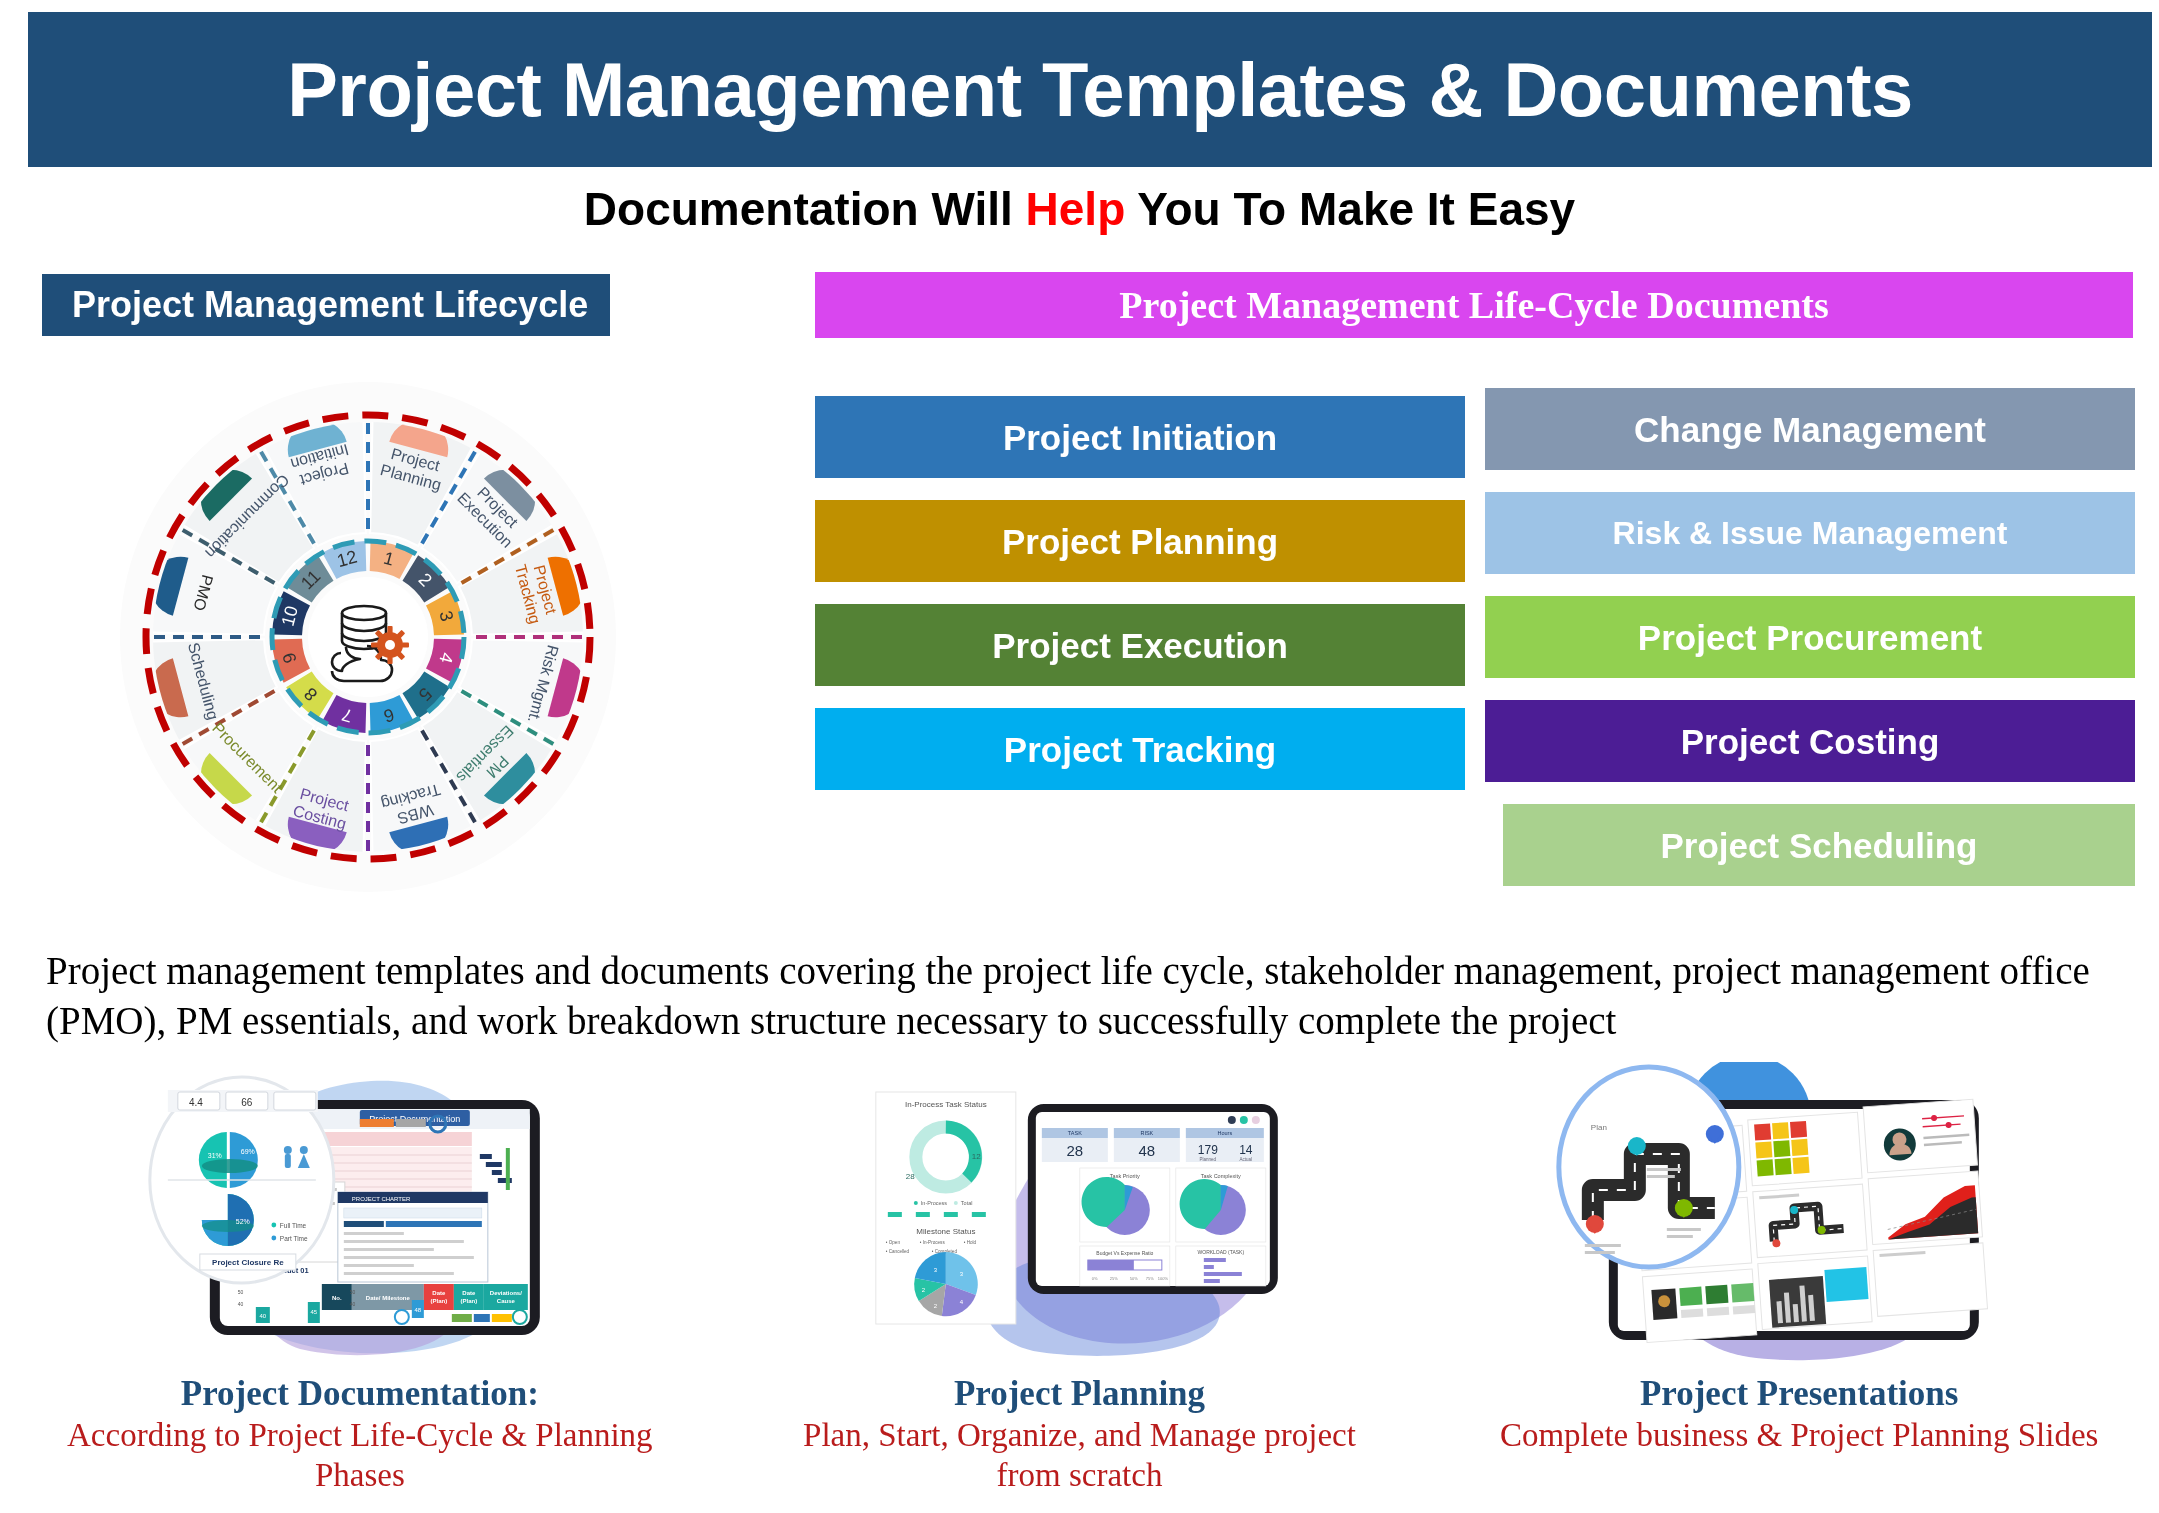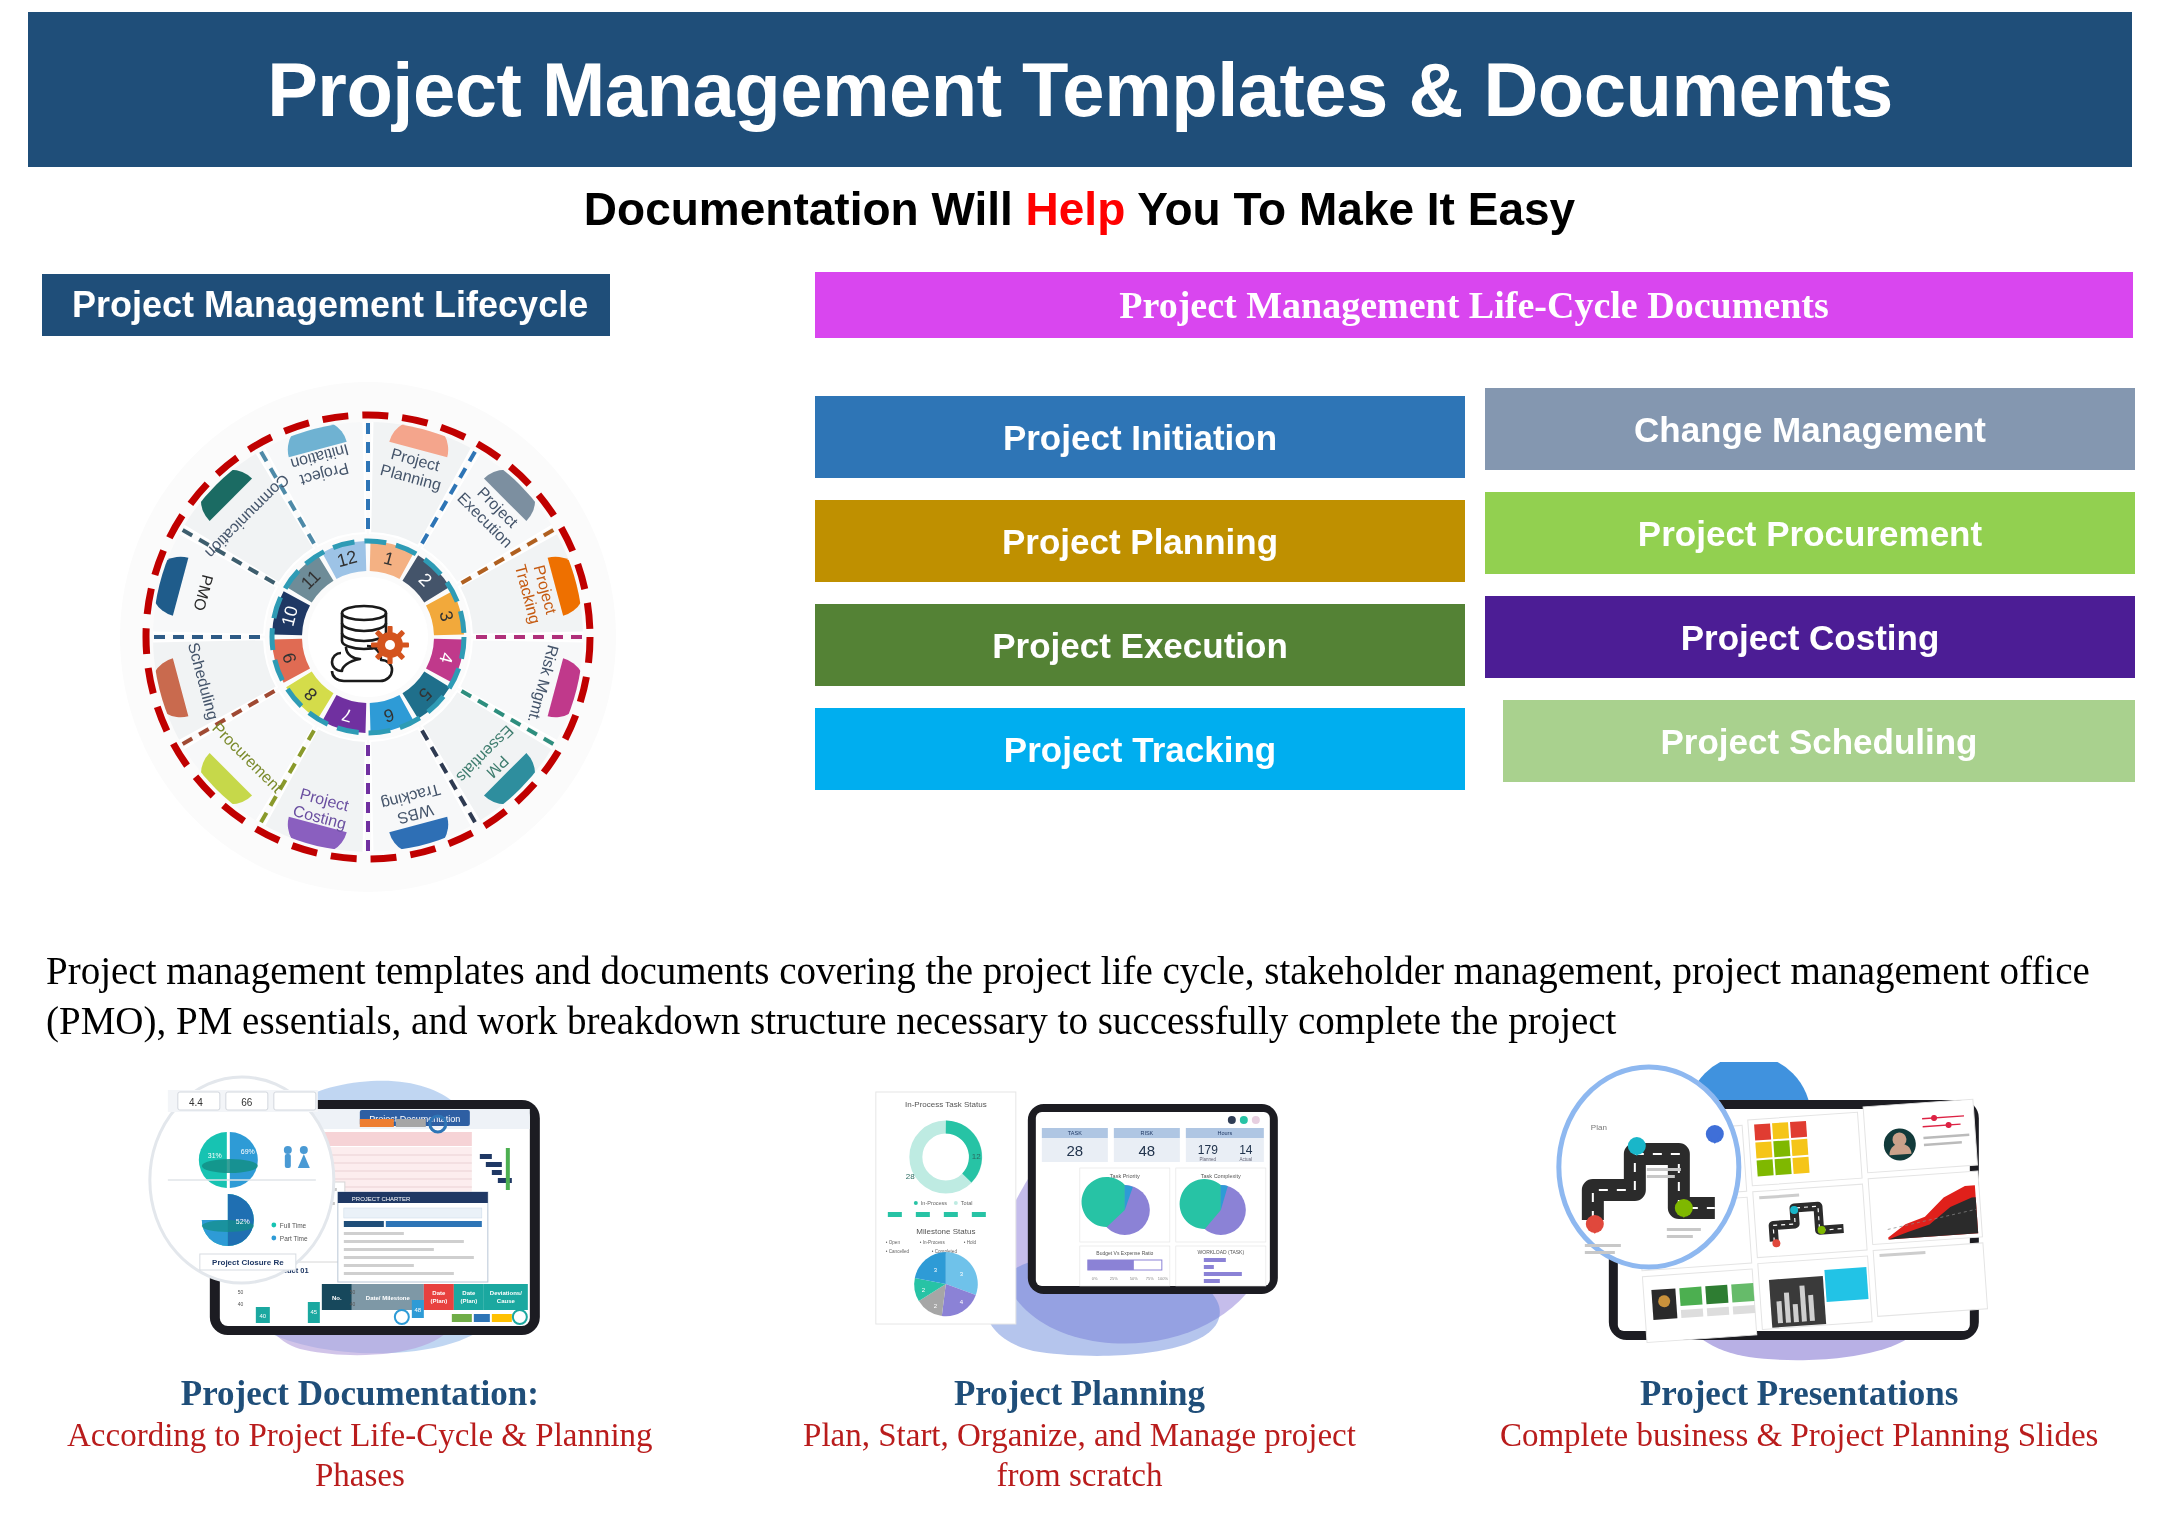--- a/index.html
+++ b/index.html
@@ -7,21 +7,21 @@
     width:2159px;height:1513px;
     background:#ffffff;
     font-family:"Liberation Sans", sans-serif;
     position:relative;overflow:hidden;
   }
 
   
   .banner{
     position:absolute;left:28px;top:12px;width:2104px;height:155px;
     background:#1F4E79;
-    display:flex;align-items:center;justify-content:center;
+    display:flex;align-items:center;justify-content:center;padding-left:20px;
   }
   .banner-title{
     color:#ffffff;font-size:76px;font-weight:bold;letter-spacing:-0.5px;
     font-family:"Liberation Sans", sans-serif;white-space:nowrap;
   }
 
   
   .subhead{
     position:absolute;left:0;top:182px;width:2159px;text-align:center;
     font-size:46px;font-weight:bold;color:#000000;
@@ -233,20 +233,21 @@
 </div>
 
 <div class="btn-col col-left" id="col-left">
     <div class="doc-btn" style="background: rgb(46, 117, 182);">Project Initiation</div>
     <div class="doc-btn" style="background: rgb(191, 144, 0);">Project Planning</div>
     <div class="doc-btn" style="background: rgb(84, 130, 53);">Project Execution</div>
     <div class="doc-btn" style="background: rgb(0, 174, 239);">Project Tracking</div>
   </div>
 <div class="btn-col col-right" id="col-right">
     <div class="doc-btn" style="background: rgb(132, 151, 176);">Change Management</div>
+    <div class="doc-btn small" style="background: rgb(157, 195, 230);">Risk &amp; Issue Management</div>
     <div class="doc-btn" style="background: rgb(146, 208, 80);">Project Procurement</div>
     <div class="doc-btn" style="background: #4c1d95;">Project Costing</div>
     <div class="doc-btn" style="background: rgb(169, 209, 142); margin-left: 18px;">Project Scheduling</div>
   </div>
 
 <div class="lead">Project management templates and documents covering the project life cycle, stakeholder management, project management office (PMO), PM essentials, and work breakdown structure necessary to successfully complete the project</div>
 
 <div class="cards">
 
   <div class="card">

